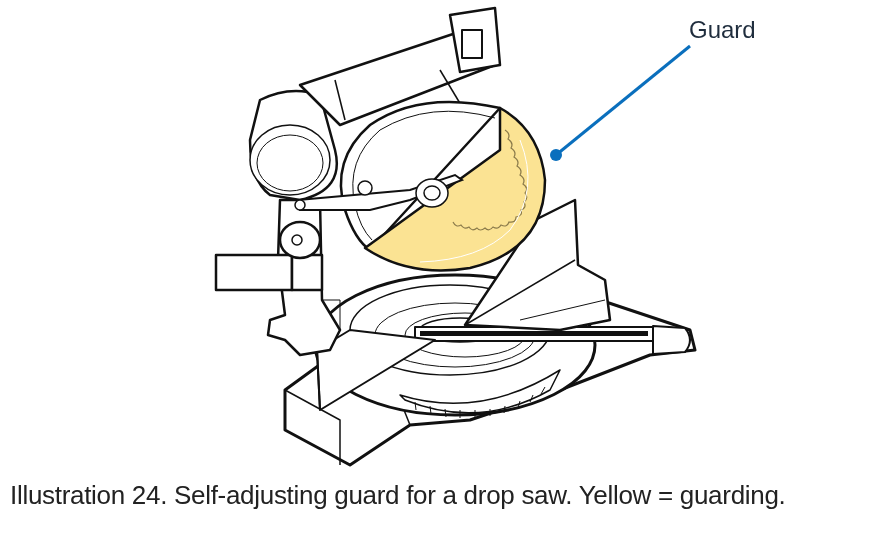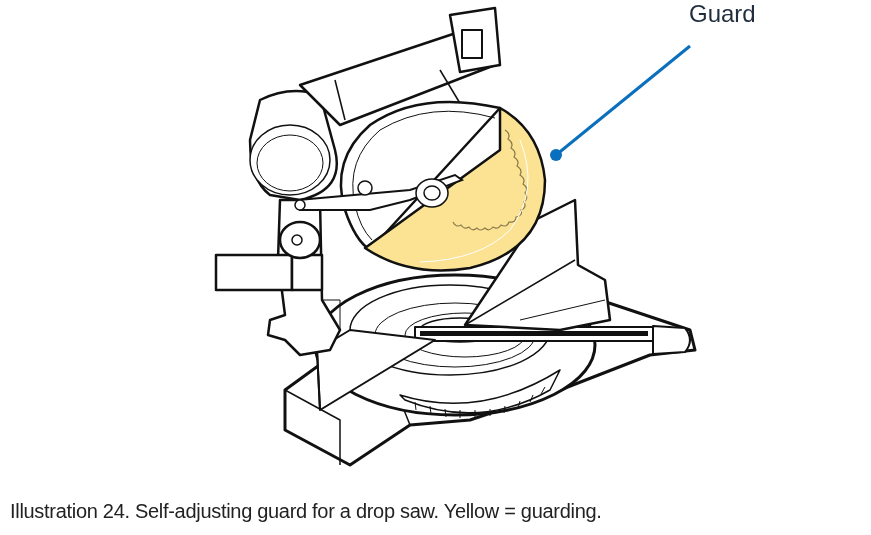--- a/index.html
+++ b/index.html
@@ -1,19 +1,19 @@
 <!DOCTYPE html>
 <html><head>
 <meta charset="utf-8">
 <style>
   html, body { margin: 0; padding: 0; background: #ffffff; }
   body { width: 871px; height: 535px; position: relative; overflow: hidden; font-family: "Liberation Sans", sans-serif; }
   #illustration { position: absolute; left: 0; top: 0; width: 871px; height: 490px; }
-  .callout-label { position: absolute; left: 689px; top: 0; font-size: 24px; color: #1f2d3d; font-family: "Liberation Sans", sans-serif; }
-  .caption { position: absolute; left: 10px; top: 500px; font-size: 20px; color: #222222; font-family: "Liberation Sans", sans-serif; letter-spacing: -0.3px; white-space: nowrap; }
+  .callout-label { position: absolute; left: 689px; top: 16px; font-size: 24px; color: #1f2d3d; font-family: "Liberation Sans", sans-serif; }
+  .caption { position: absolute; left: 10px; top: 480px; font-size: 26px; color: #222222; font-family: "Liberation Sans", sans-serif; letter-spacing: -0.3px; white-space: nowrap; }
 </style>
 </head>
 <body>
 
 <svg id="illustration" viewBox="0 0 871 490" xmlns="http://www.w3.org/2000/svg">
   <g fill="#ffffff" stroke="#111" stroke-width="3" stroke-linejoin="round">
 
     <g>
       <path d="M285 390 L340 350 L600 300 L690 330 L695 350 L650 355 L560 390 L470 420 L410 425 L350 465 L285 430 Z"></path>
       <path d="M285 390 L340 420 L340 465" fill="none" stroke-width="1.5"></path>

